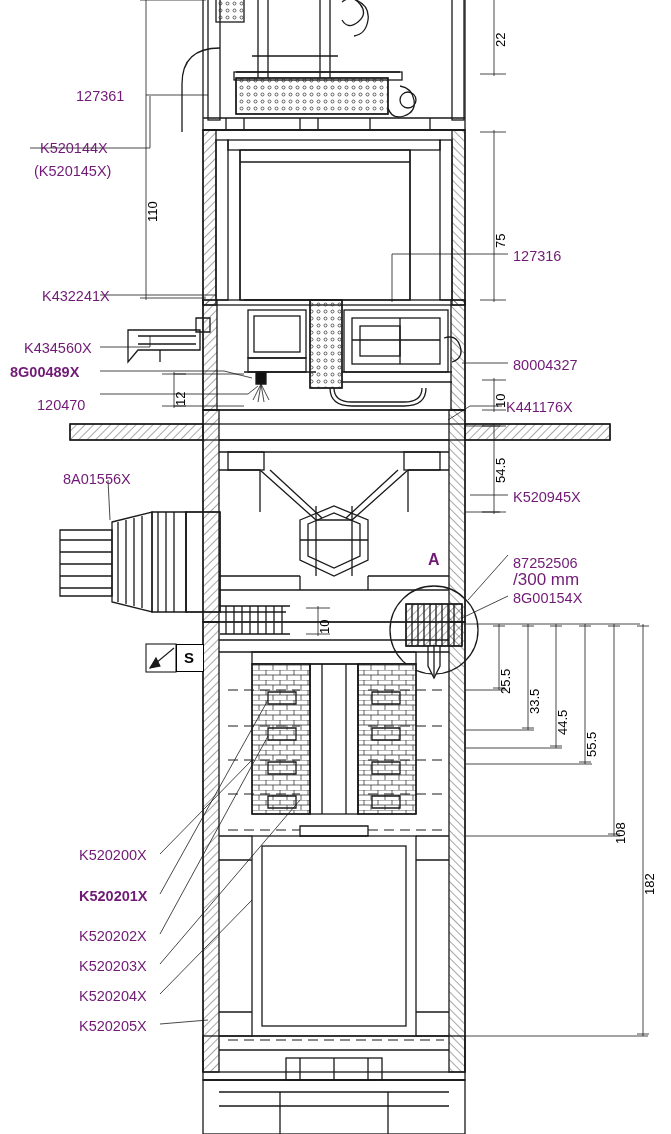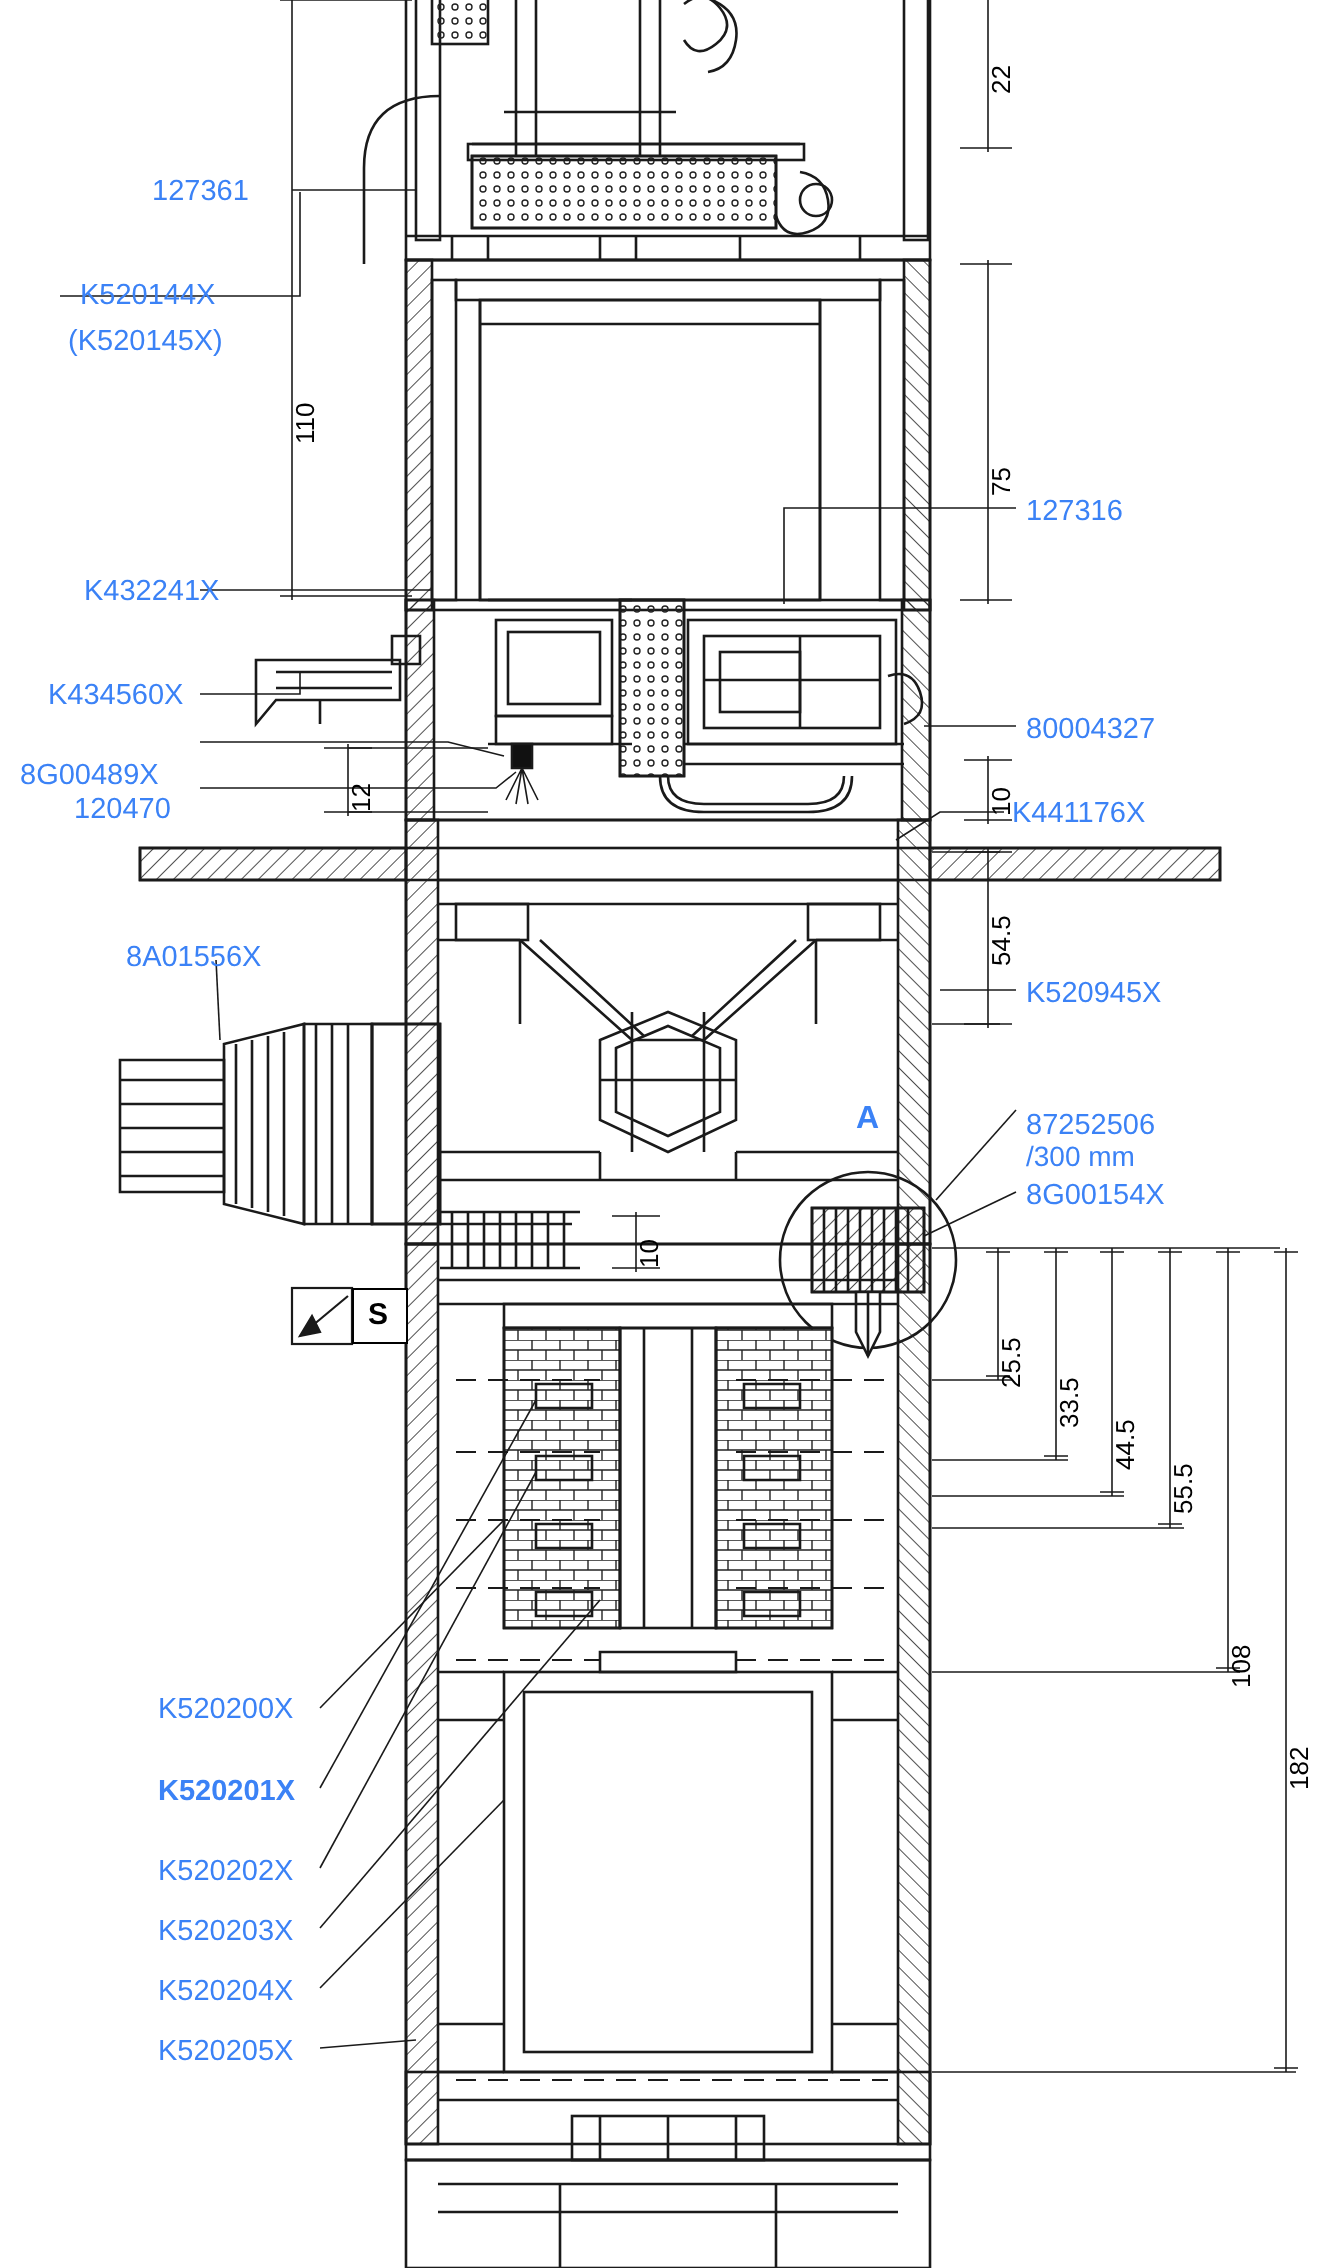--- a/index.html
+++ b/index.html
@@ -20,25 +20,25 @@
   #svgroot {
     position: absolute;
     left: 0;
     top: 0;
     width: 671px;
     height: 1134px;
   }
   .lbl {
     position: absolute;
     font-size: 14.5px;
-    color: #3b82f6;
+    color: #701a75;
     white-space: nowrap;
     line-height: 1.15;
   }
-  .lbl.small { font-size: 14px; }
+  .lbl.small { font-size: 17px; }
   .dim {
     position: absolute;
     font-size: 13px;
     color: #000;
     white-space: nowrap;
   }
   .dim.vert {
     transform: rotate(-90deg);
     transform-origin: left top;
   }
@@ -330,21 +330,21 @@
       <path d="M150 668 l10 -2 l-4 -8 z" fill="#1a1a1a"></path>
       <rect x="146" y="644" width="30" height="28"></rect>
     </g>
   </svg>
 
   <div class="lbl" style="left:76px; top:88px;">127361</div>
   <div class="lbl" style="left:40px; top:140px;">K520144X</div>
   <div class="lbl" style="left:34px; top:163px;">(K520145X)</div>
   <div class="lbl" style="left:10px; top:288px;margin-left:32px;">K432241X</div>
   <div class="lbl" style="left:24px; top:340px;">K434560X</div>
-  <div class="lbl" style="left:10px; top:380px;">8G00489X</div>
+  <div class="lbl" style="left:10px; top:364px;font-weight:bold;">8G00489X</div>
   <div class="lbl" style="left:37px; top:397px;">120470</div>
   <div class="lbl" style="left:63px; top:471px;">8A01556X</div>
   <div class="lbl" style="left:79px; top:847px;">K520200X</div>
   <div class="lbl" style="left:79px; top:888px;font-weight:bold;">K520201X</div>
   <div class="lbl" style="left:79px; top:928px;">K520202X</div>
   <div class="lbl" style="left:79px; top:958px;">K520203X</div>
   <div class="lbl" style="left:79px; top:988px;">K520204X</div>
   <div class="lbl" style="left:79px; top:1018px;">K520205X</div>
 
   <div class="lbl" style="left:513px; top:248px;">127316</div>

